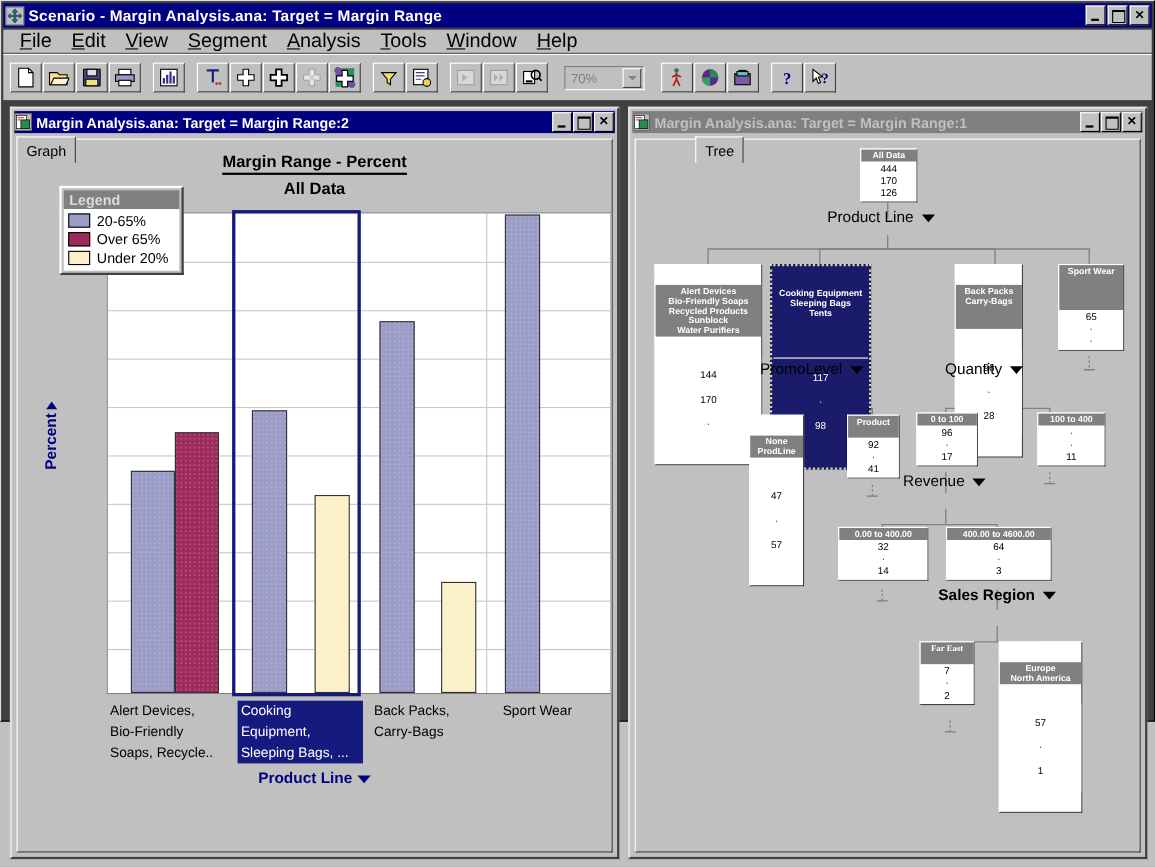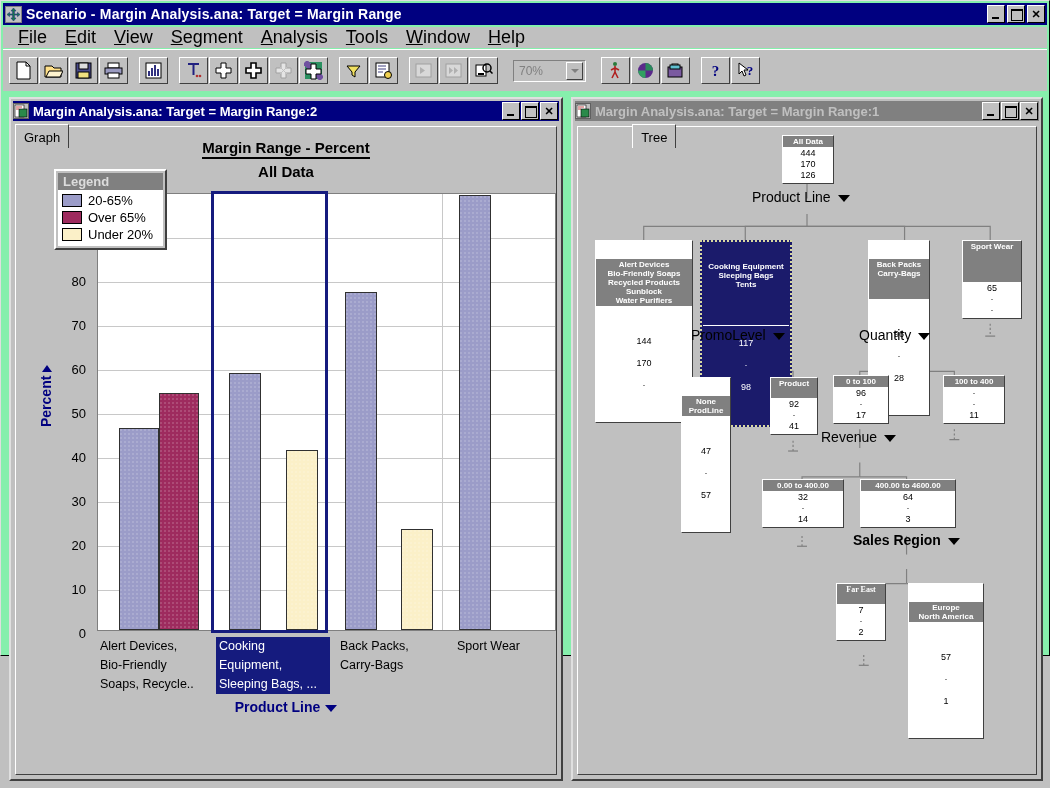--- a/index.html
+++ b/index.html
@@ -6,21 +6,21 @@
   html, body {
     margin: 0; padding: 0;
     width: 1050px; height: 788px;
     font-family: "Liberation Sans", sans-serif;
     overflow: hidden;
     background: #c0c0c0;
   }
   .app {
     position: relative;
     width: 1050px; height: 656px;
-    background: #86efac;
+    background: #404040;
     border: 1px solid #000;
     border-top: 1px solid #dfdfdf;
     border-left: 1px solid #dfdfdf;
   }
 
   
   .titlebar {
     position: absolute; left: 2px; top: 2px; right: 2px; height: 22px;
     background: #000080;
     display: flex; align-items: center;
@@ -459,33 +459,20 @@
     </div>
 
     <div class="tabpanel">
       <div class="graph-wrap">
 
         <div class="g-title">
           <span class="t1">Margin Range - Percent</span>
         </div>
         <div class="g-sub">All Data</div>
 
-        <div class="yticks">
-          <div class="ytick" style="top:6px;">100</div>
-          <div class="ytick" style="top:50px;">90</div>
-          <div class="ytick" style="top:94px;">80</div>
-          <div class="ytick" style="top:138px;">70</div>
-          <div class="ytick" style="top:182px;">60</div>
-          <div class="ytick" style="top:226px;">50</div>
-          <div class="ytick" style="top:270px;">40</div>
-          <div class="ytick" style="top:314px;">30</div>
-          <div class="ytick" style="top:358px;">20</div>
-          <div class="ytick" style="top:402px;">10</div>
-          <div class="ytick" style="top:446px;">0</div>
-        </div>
         <div class="ylabel">
           <span>Percent</span><i class="tri-right"></i>
         </div>
 
         <div class="plot">
           <div class="gridline" style="top:44px;"></div>
           <div class="gridline" style="top:88px;"></div>
           <div class="gridline" style="top:132px;"></div>
           <div class="gridline" style="top:176px;"></div>
           <div class="gridline" style="top:220px;"></div>

